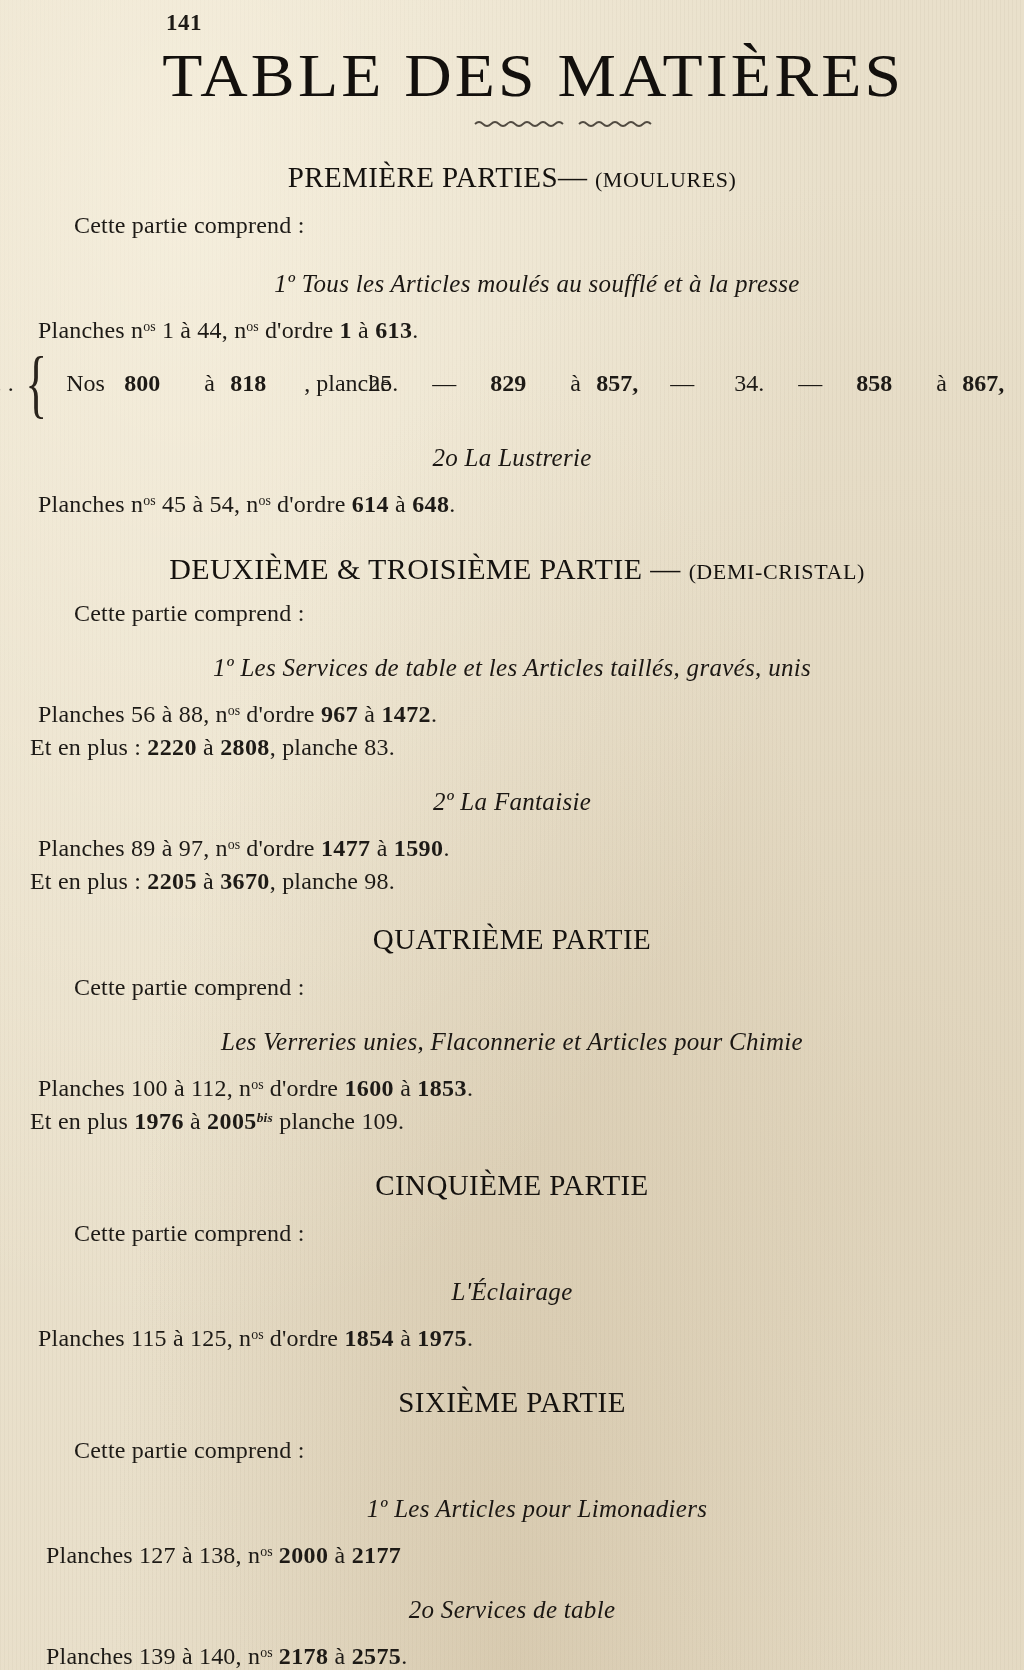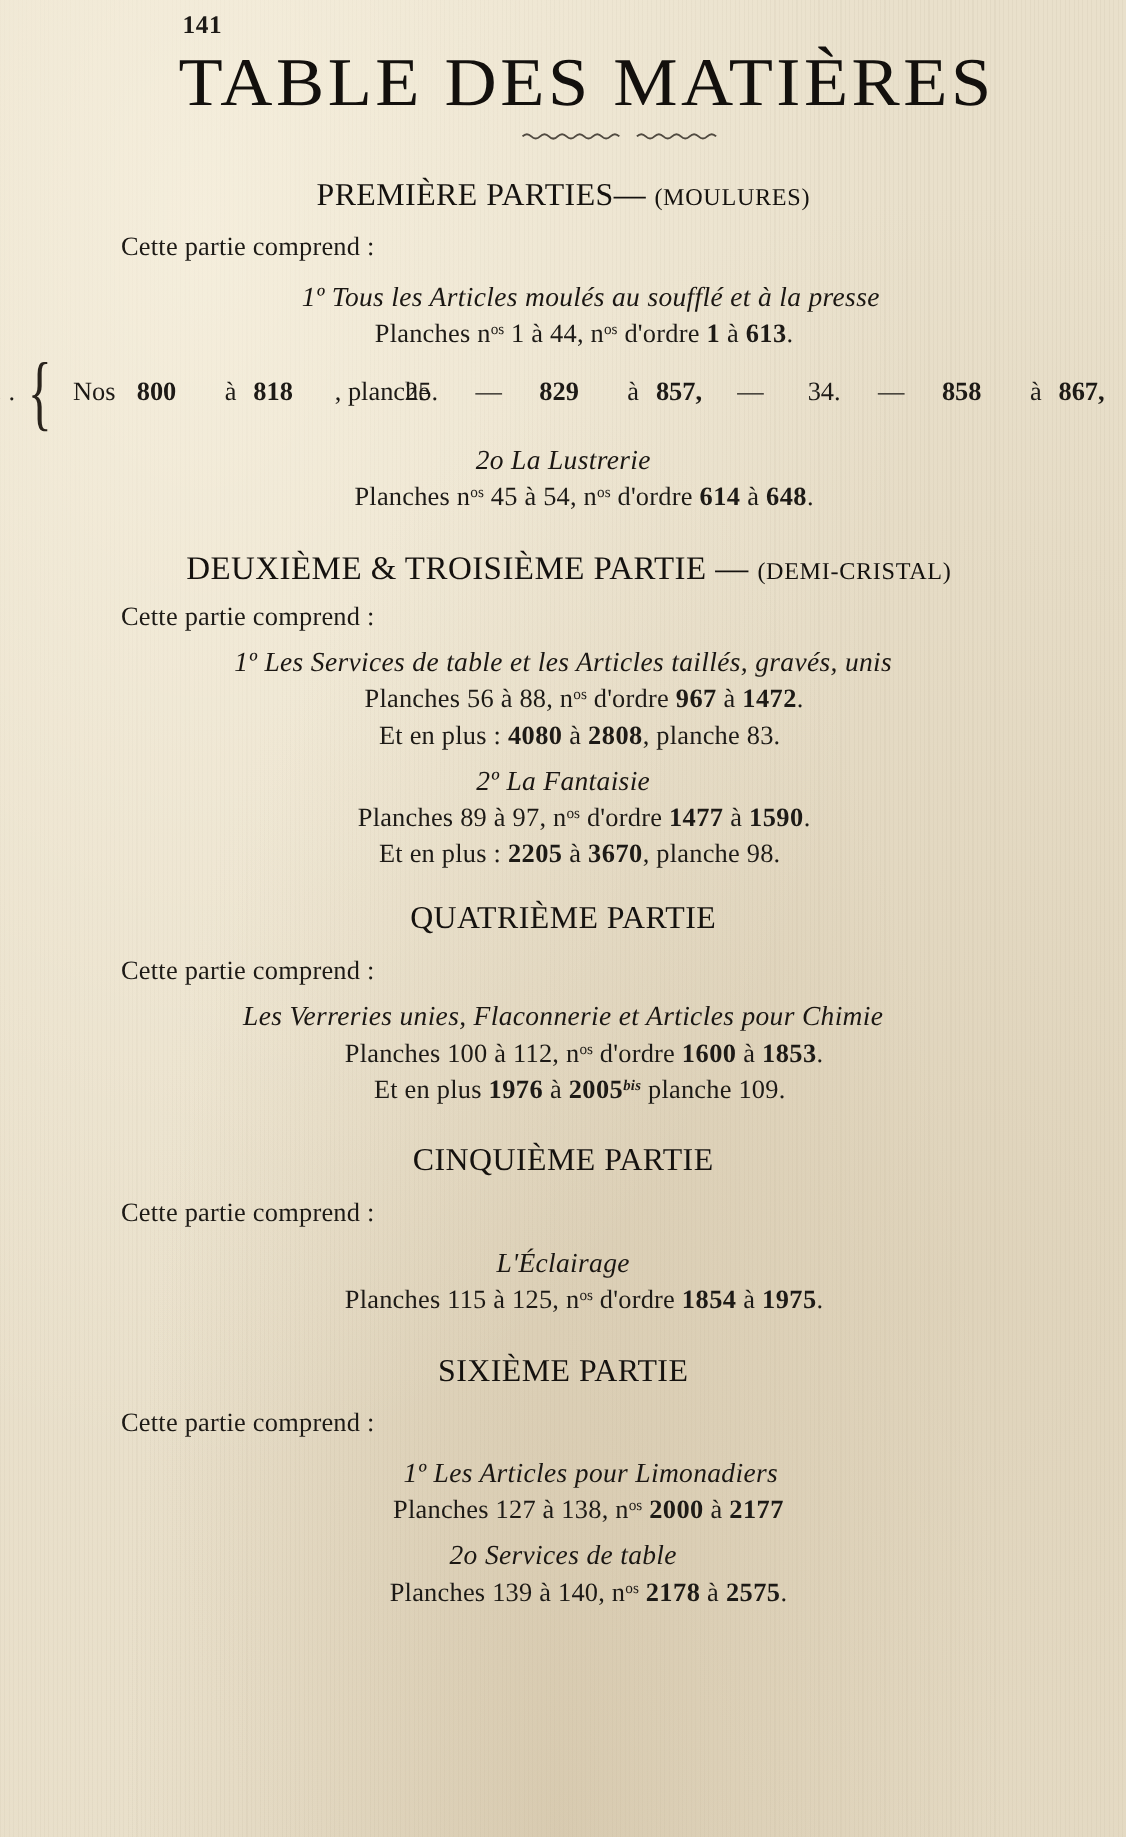--- a/index.html
+++ b/index.html
@@ -95,37 +95,36 @@
     letter-spacing: 0.6px;
   }
   .sect-head.wide {
     font-size: 30px;
     padding-left: 10px;
   }
 
   .comprend {
     font-size: 24px;
     margin: 0;
-    padding-left: 110px;
+    padding-left: 74px;
     letter-spacing: 0.2px;
   }
 
   .ital-line {
     font-style: italic;
     text-align: center;
     font-size: 25px;
-    margin: 0;
+    margin: 13px;
     letter-spacing: 0.3px;
     color: #1b1713;
   }
   .ital-line.indent-a { padding-left: 50px; }
   .ital-line .num { font-style: italic; }
 
   .planche-line {
-    text-align: center;
     font-size: 24px;
     margin: 0;
     letter-spacing: 0.2px;
     padding-left: 38px;
   }
   .planche-line.narrow { padding-left: 46px; }
   .planche-line.left-ish { padding-left: 30px; }
 
   .bold-num {
     font-weight: 700;
@@ -295,21 +294,21 @@
       <span>Les Services de table et les Articles taillés, gravés, unis</span>
     </p>
 
     <div class="spacer-6"></div>
     <p class="planche-line">
       <span>Planches 56 à 88, n</span><sup class="ord">os</sup><span> d'ordre </span><span class="bold-num">967</span><span> à </span><span class="bold-num">1472</span><span>.</span>
     </p>
 
     <div class="spacer-6"></div>
     <p class="planche-line left-ish">
-      <span>Et en plus  :  </span><span class="bold-num">4080</span><span> à </span><span class="bold-num">2808</span><span>, planche 83.</span>
+      <span>Et en plus  :  </span><span class="bold-num">2220</span><span> à </span><span class="bold-num">2808</span><span>, planche 83.</span>
     </p>
 
     <div class="spacer-14"></div>
     <p class="ital-line">
       <span class="num">2º</span>
       <span>La Fantaisie</span>
     </p>
 
     <div class="spacer-6"></div>
     <p class="planche-line">

